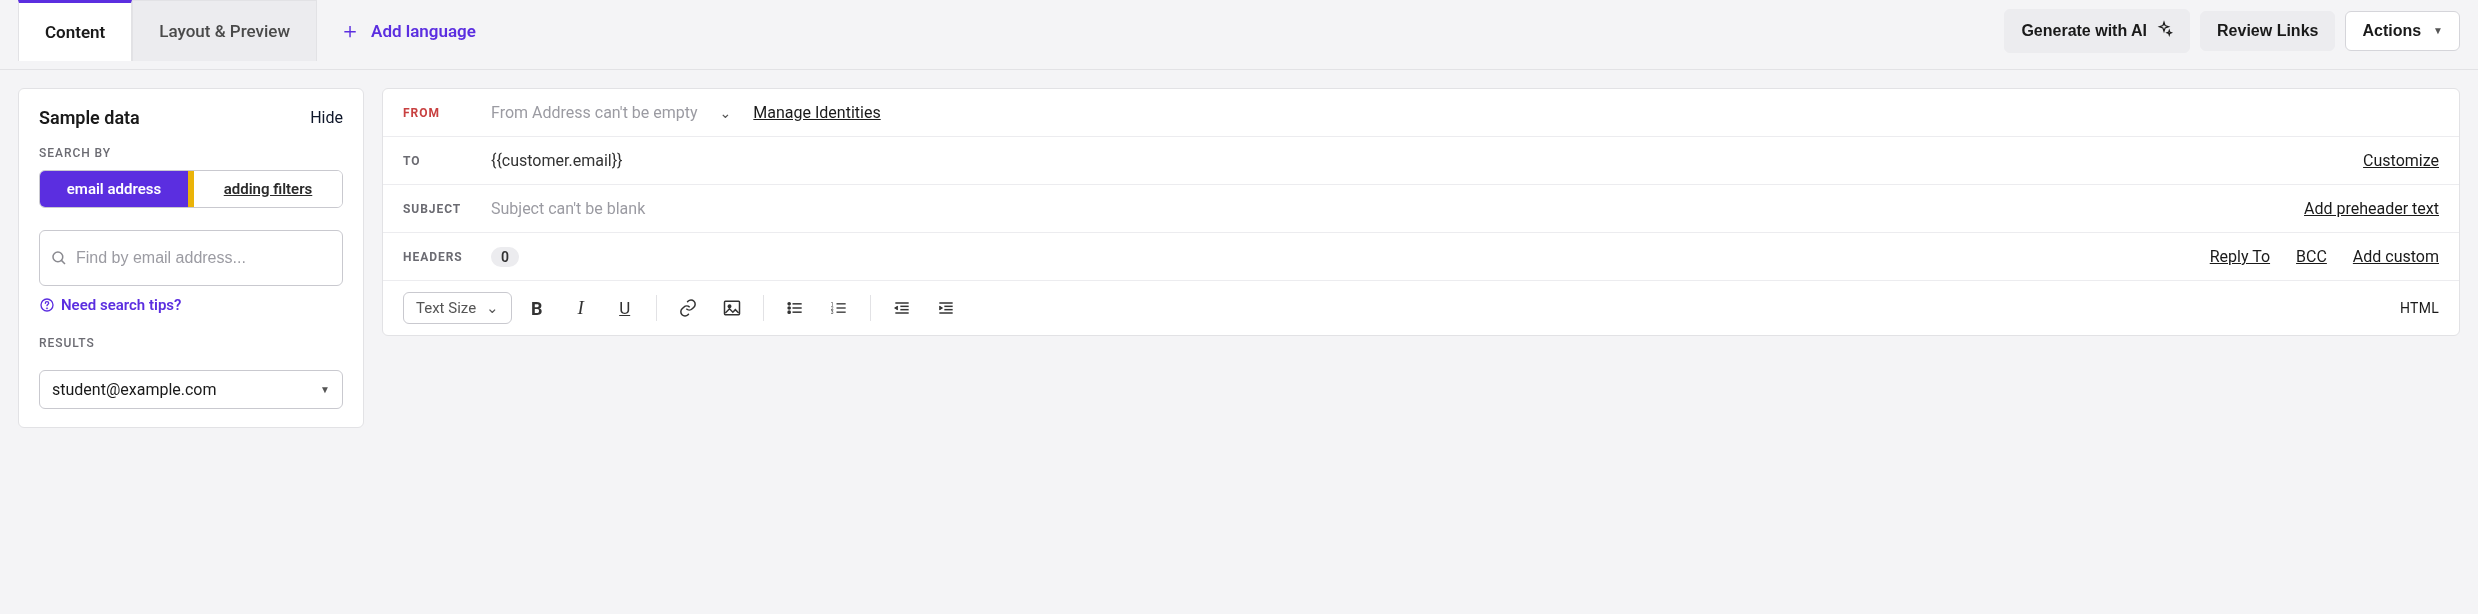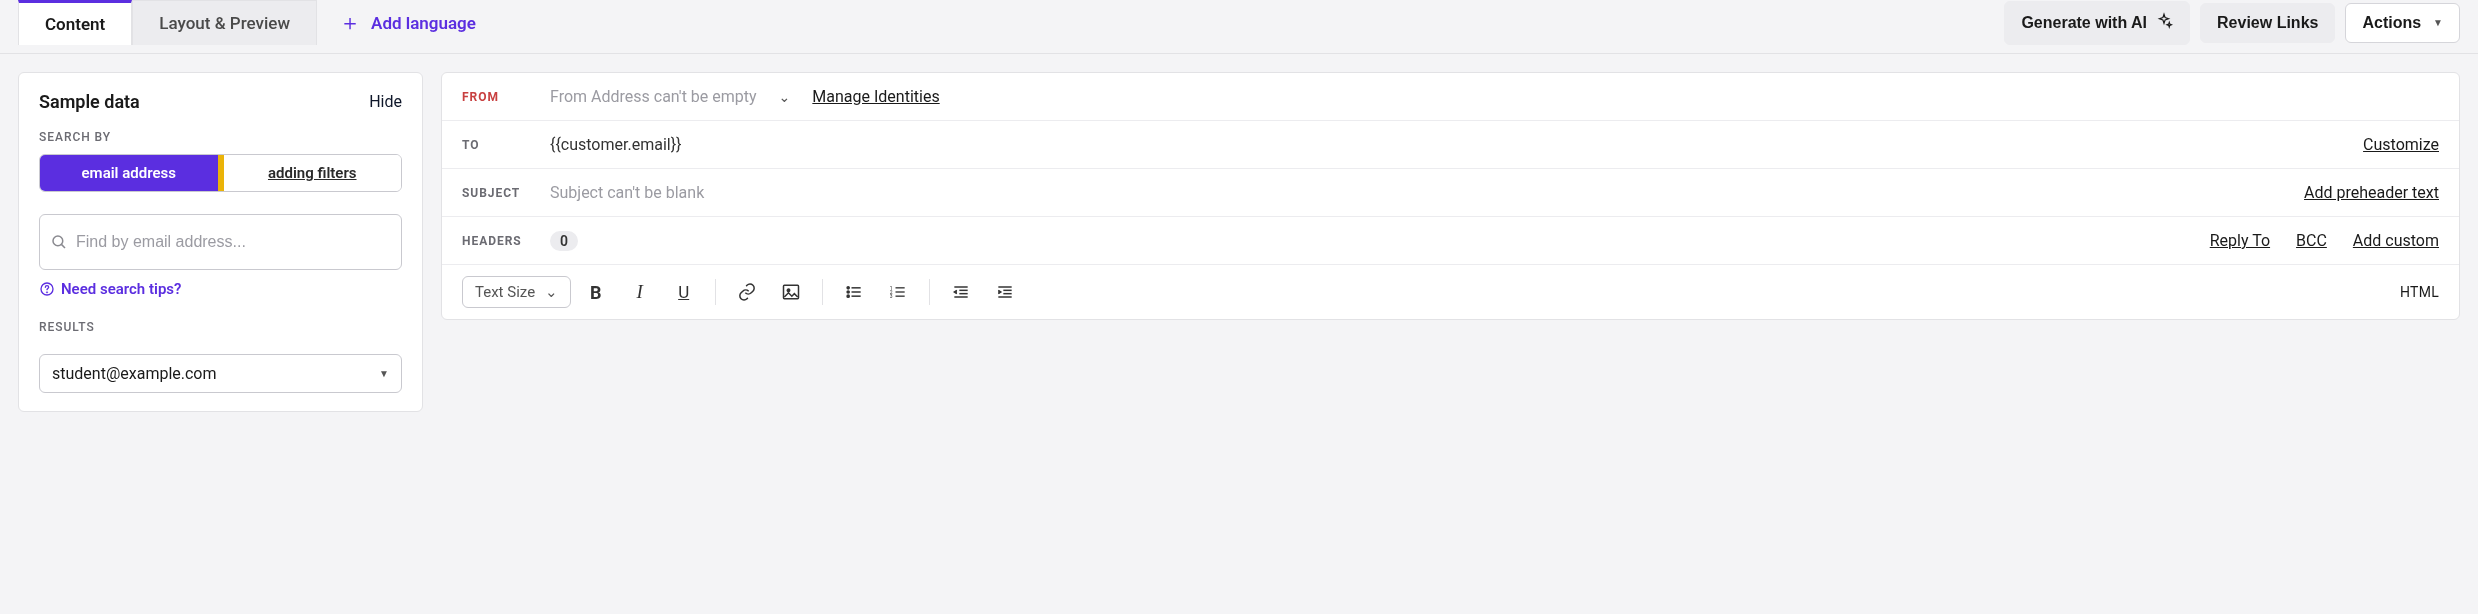--- a/index.html
+++ b/index.html
@@ -8,21 +8,21 @@
     background: #f4f4f6;
     color: #1a1a1a;
     font-size: 15px;
   }
   .topbar {
     display: flex;
     align-items: center;
     background: #f4f4f6;
     border-bottom: 1px solid #e2e2e5;
     padding: 0 18px 8px 18px;
-    height: 54px;
+    height: 70px;
   }
   .tabs {
     display: flex;
     align-items: stretch;
     height: 100%;
   }
   .tab {
     display: flex;
     align-items: center;
     padding: 0 26px;
@@ -86,21 +86,21 @@
     align-items: flex-start;
   }
 
   .panel {
     background: #fff;
     border: 1px solid #e2e2e5;
     border-radius: 6px;
   }
 
   .sidebar {
-    width: 405px;
+    width: 346px;
     padding: 18px 20px;
   }
   .side-head {
     display: flex;
     justify-content: space-between;
     align-items: center;
     margin-bottom: 18px;
   }
   .side-head h3 {
     font-size: 18px;

